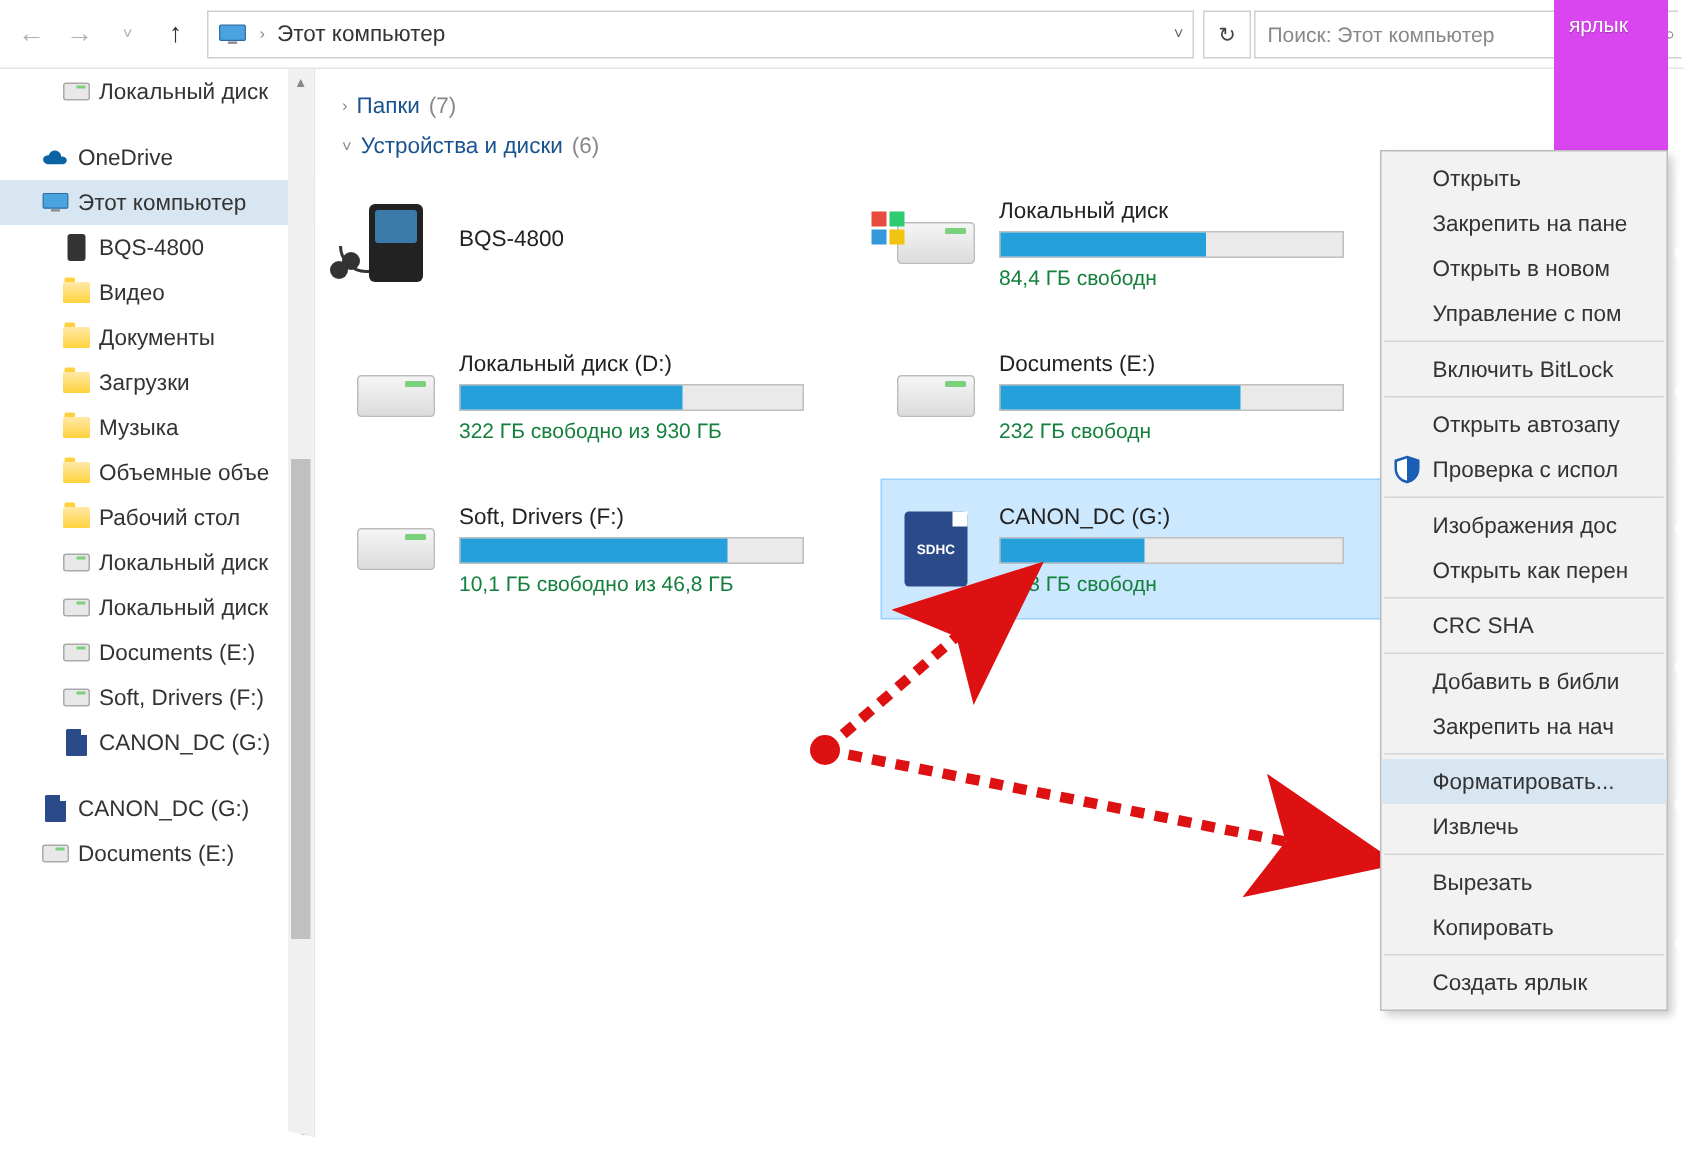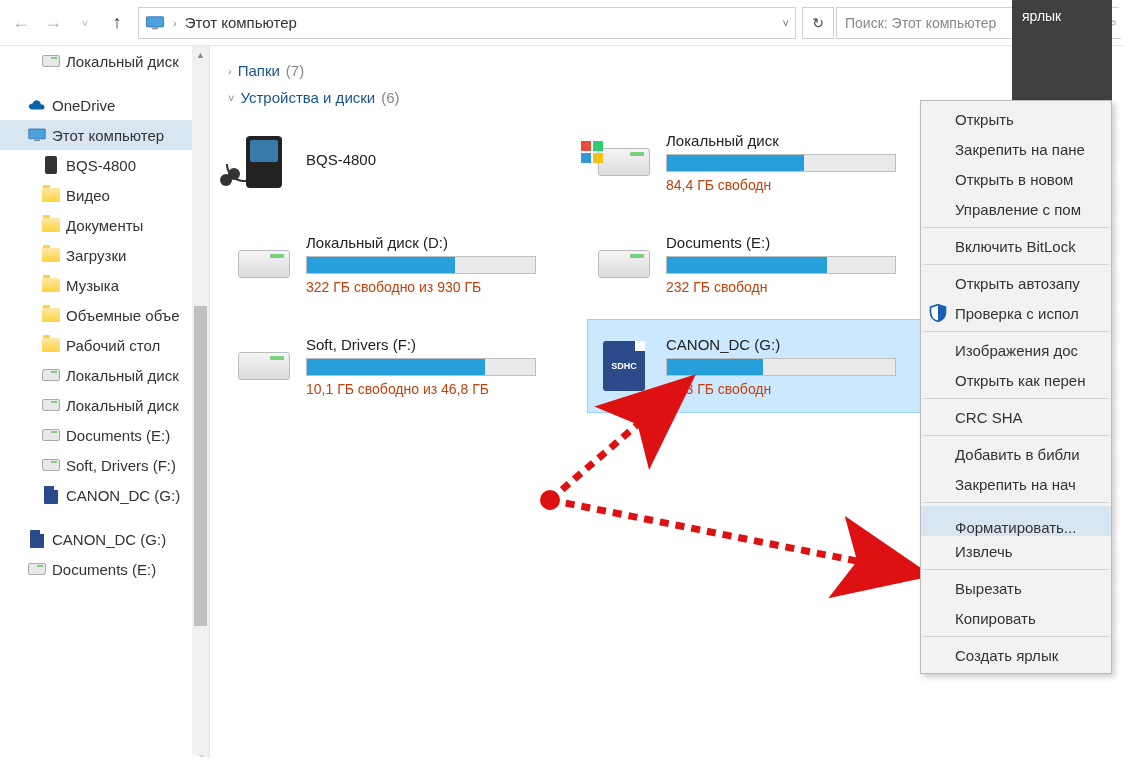--- a/index.html
+++ b/index.html
@@ -46,55 +46,55 @@
 .grouphdr .cnt { color: #888; }
 
 .items { display: flex; flex-wrap: wrap; gap: 10px 20px; }
 .drive { width: 340px; height: 92px; display: flex; align-items: center; gap: 14px; padding: 6px 8px; }
 .drive.sel { background: #cce8ff; outline: 1px solid #99d1ff; }
 .drive .bigicon { width: 56px; height: 56px; display: flex; align-items: center; justify-content: center; }
 .drive .info { flex: 1; display: flex; flex-direction: column; gap: 5px; }
 .drive .dname { font-size: 15px; color: #222; }
 .drive .bar { width: 230px; height: 18px; border: 1px solid #bfbfbf; background: #eaeaea; position: relative; }
 .drive .bar .fill { position: absolute; left: 0; top: 0; bottom: 0; background: #26a0da; }
-.drive .free { font-size: 14px; color: #c2410c; }
+.drive .free { font-size: 14px; color: #15803d; }
 
 .bigdisk { width: 52px; height: 28px; background: linear-gradient(#f5f5f5,#dcdcdc); border: 1px solid #bbb; border-radius: 3px; position: relative; }
 .bigdisk::after { content: ""; position: absolute; right: 5px; top: 3px; width: 14px; height: 4px; background: #7bd07b; border-radius: 1px; }
 .bigdisk.win::before { content: ""; position: absolute; left: -18px; top: -8px; width: 22px; height: 22px; background:
   linear-gradient(#e74c3c,#e74c3c) 0 0/10px 10px no-repeat,
   linear-gradient(#2ecc71,#2ecc71) 12px 0/10px 10px no-repeat,
   linear-gradient(#3498db,#3498db) 0 12px/10px 10px no-repeat,
   linear-gradient(#f1c40f,#f1c40f) 12px 12px/10px 10px no-repeat; }
 .bigsd { width: 42px; height: 50px; background: #2a4a8a; border-radius: 3px; position: relative; }
 .bigsd::after { content: "SDHC"; position: absolute; color: #fff; font-size: 9px; left: 50%; top: 50%; transform: translate(-50%,-50%); font-weight: bold; }
 .bigsd::before { content: ""; position: absolute; top: 0; right: 0; width: 10px; height: 10px; background: #fff; }
 .bigmp3 { position: relative; width: 36px; height: 52px; background: #222; border-radius: 4px; }
 .bigmp3::after { content: ""; position: absolute; left: 4px; top: 4px; right: 4px; height: 22px; background: #3a7aa8; border-radius: 2px; }
 .bigmp3::before { content: ""; position: absolute; left: -26px; bottom: 2px; width: 12px; height: 12px; border-radius: 50%; background: #333; box-shadow: 8px -6px 0 0 #333; }
 .bigmp3 .cable { position: absolute; left: -20px; bottom: 6px; width: 20px; height: 18px; border: 2px solid #333; border-top: none; border-right: none; border-radius: 0 0 0 18px; }
 
 
 .ctxmenu { position: absolute; right: 20px; top: 100px; width: 192px; background: #f2f2f2; border: 1px solid #bcbcbc; box-shadow: 3px 3px 6px rgba(0,0,0,.2); padding: 3px 0; z-index: 50; }
 .ctxitem { height: 30px; display: flex; align-items: center; padding: 0 8px 0 34px; font-size: 15px; white-space: nowrap; overflow: hidden; position: relative; }
 .ctxitem.bold { font-weight: normal; }
-.ctxitem.hov { background: #d8e6f2; align-items: flex-end; }
+.ctxitem.hov { background: #d8e6f2; }
 .ctxsep { height: 1px; background: #d4d4d4; margin: 3px 2px; }
 .ctxicon { position: absolute; left: 7px; width: 20px; height: 20px; }
 .shieldicon svg { width: 20px; height: 20px; }
 
 
 .annot { position: absolute; pointer-events: none; z-index: 40; }
 
 
 .torn-r { position: absolute; right: 0; top: 0; width: 22px; height: 100%; background: #fff; z-index: 60; clip-path: polygon(40% 0, 100% 0, 100% 100%, 40% 100%, 60% 97%, 30% 94%, 70% 91%, 35% 88%, 65% 85%, 30% 82%, 70% 79%, 40% 76%, 65% 73%, 30% 70%, 70% 67%, 35% 64%, 65% 61%, 30% 58%, 70% 55%, 40% 52%, 65% 49%, 30% 46%, 70% 43%, 35% 40%, 65% 37%, 30% 34%, 70% 31%, 40% 28%, 65% 25%, 30% 22%, 70% 19%, 35% 16%, 65% 13%, 30% 10%, 70% 7%, 40% 4%); filter: drop-shadow(-2px 0 2px rgba(0,0,0,.15)); }
 .torn-b { position: absolute; left: 0; bottom: 0; height: 22px; width: 100%; background: #fff; z-index: 60; clip-path: polygon(0 40%, 0 100%, 100% 100%, 100% 40%, 97% 60%, 94% 30%, 91% 70%, 88% 35%, 85% 65%, 82% 30%, 79% 70%, 76% 40%, 73% 65%, 70% 30%, 67% 70%, 64% 35%, 61% 65%, 58% 30%, 55% 70%, 52% 40%, 49% 65%, 46% 30%, 43% 70%, 40% 35%, 37% 65%, 34% 30%, 31% 70%, 28% 40%, 25% 65%, 22% 30%, 19% 70%, 16% 35%, 13% 65%, 10% 30%, 7% 70%, 4% 40%); filter: drop-shadow(0 -2px 2px rgba(0,0,0,.15)); }
 
 
-.bluepeek { position: absolute; right: 20px; top: 0; width: 100px; height: 100px; background: #404040; z-index: 30; }
+.bluepeek { position: absolute; right: 20px; top: 0; width: 76px; height: 100px; background: #d946ef; z-index: 30; }
 .bluepeek span { position: absolute; left: 10px; top: 8px; color: #fff; font-size: 14px; text-shadow: 0 1px 1px rgba(0,0,0,.3); }
 </style>
 </head>
 <body>
 
 <div class="addrbar">
   <div class="navbtn">←</div>
   <div class="navbtn">→</div>
   <div class="navbtn" style="font-size:11px;">˅</div>
   <div class="navbtn enabled">↑</div>

